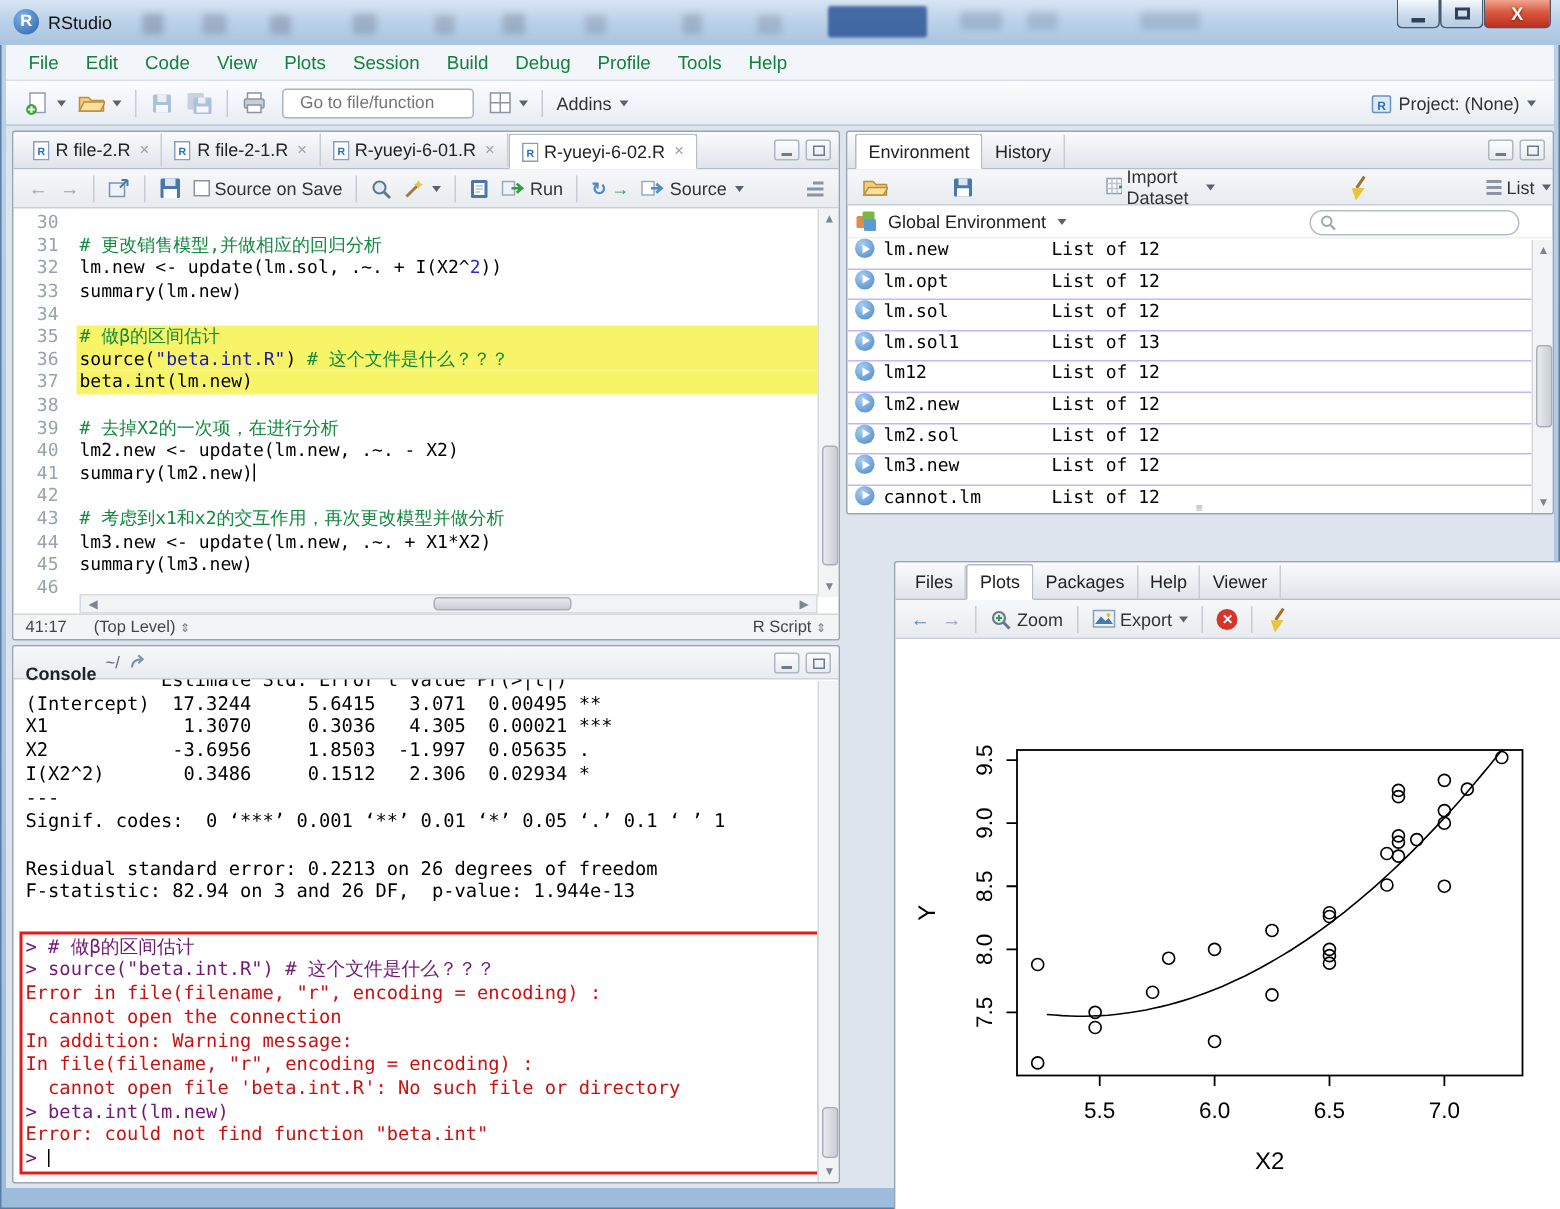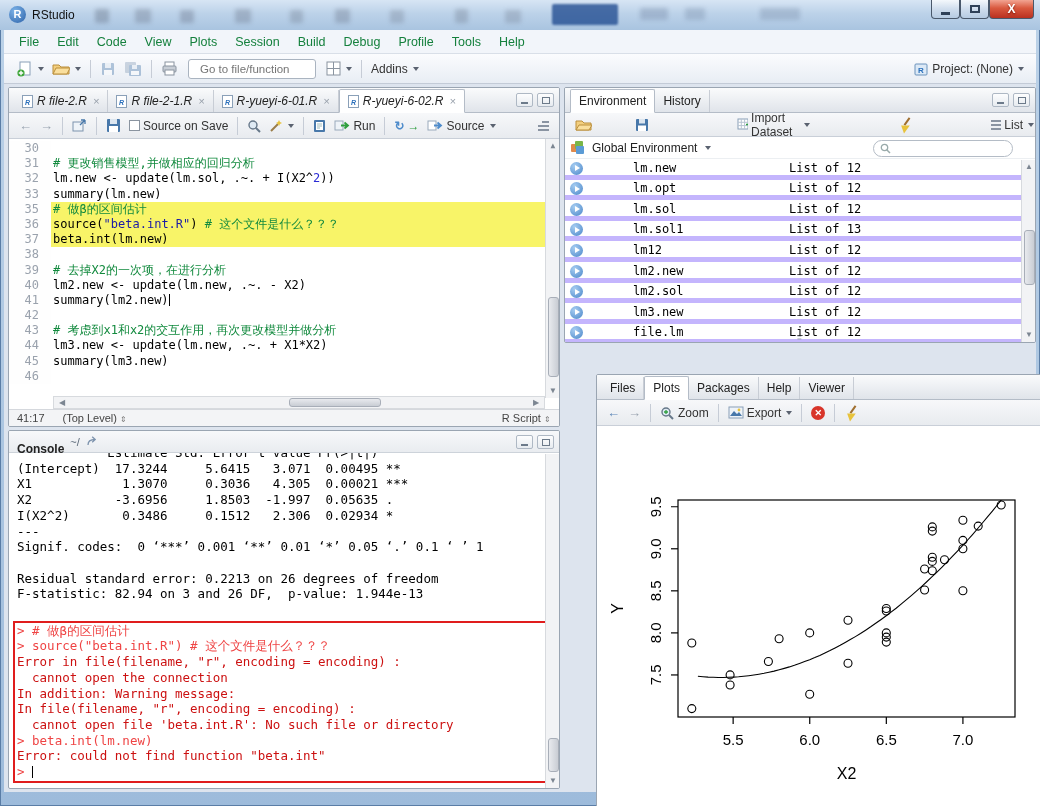--- a/index.html
+++ b/index.html
@@ -86,38 +86,38 @@
   .updown{display:inline-block;width:7px;color:#777;font-size:8px;}
   
   #console-header{height:22px;background:linear-gradient(180deg,#f7f8fa,#e9ecf0);border-bottom:1px solid #cdd3da;
       display:flex;align-items:center;padding:0 8px;gap:6px;position:relative;}
   #console-header b{font-size:12px;color:#222;margin-top:15px;}
   #console-path{font-size:11px;color:#5c6a7a;}
   #console-body{position:relative;height:337px;overflow:hidden;font-family:"DejaVu Sans Mono",monospace;
       font-size:12.5px;padding:0 0 0 8px;}
   .cline{min-height:15.7px;line-height:15.7px;white-space:pre;}
   .cline.out{color:#000;}
-  .cline.in{color:#ef4444;}
+  .cline.in{color:#701a75;}
   .cline.err{color:#cc1111;}
   .cline.clip{margin-top:-8px;}
   .redbox{border:2px solid #e01d1d;margin:3px 12px 0 -4px;padding:0 0 1px 2px;}
   
   .envtoolbar{height:24px;background:linear-gradient(180deg,#f7f8fa,#e8ebef);border-bottom:1px solid #c9cfd8;
       display:flex;align-items:center;padding:0 6px;font-size:12px;color:#333;position:relative;gap:35px;}
   #scope-row{height:22px;display:flex;align-items:center;padding:0 6px;gap:6px;font-size:12px;color:#222;
       border-bottom:1px solid #eceff2;position:relative;}
   .cube{position:relative;width:15px;height:14px;}
   .cube i{position:absolute;width:8px;height:8px;border-radius:1px;}
   .cube .c1{left:0;top:3px;background:#e08a4c;}
   .cube .c2{left:4px;top:0;background:#7ab648;}
   .cube .c3{left:5px;top:5px;background:#5b9bd5;}
   .searchbox{position:absolute;right:22px;top:3px;width:140px;height:17px;border:1px solid #b4bcc6;border-radius:9px;
       background:#fff;display:flex;align-items:center;padding:0 6px;gap:4px;}
   #env-list{height:185px;overflow:hidden;font-family:"DejaVu Sans Mono",monospace;font-size:12px;position:relative;}
-  .erow{display:flex;align-items:flex-end;height:20.6px;border-bottom:5px solid #c4b5fd;padding-left:5px;gap:44px;}
+  .erow{display:flex;align-items:flex-start;height:20.6px;border-bottom:1px solid #c4b5fd;padding-left:5px;}
   .eicon{width:13px;height:13px;border-radius:50%;background:radial-gradient(circle at 35% 30%,#a6cdf2,#4a86c8);
       display:flex;align-items:center;justify-content:center;margin-right:6px;flex:none;}
   .eicon i{width:0;height:0;border-top:3px solid transparent;border-bottom:3px solid transparent;border-left:5px solid #fff;margin-left:1px;}
   .ename{width:112px;color:#000;}
   .eval{color:#000;}
   
   #plot-area{height:392px;background:#fff;position:relative;}
   #plot-svg{font-family:"Liberation Sans",sans-serif;}
   .iconx{width:14px;height:14px;border-radius:50%;background:#d8352a;color:#fff;font-size:9px;font-weight:bold;
       text-align:center;line-height:14px;}
@@ -245,21 +245,21 @@
         </svg>
       <span>Project: (None)</span>
         <span class="dd"></span>
     </span>
   </div>
 
   <div id="workspace">
 
     <section class="pane" id="source-pane">
       <div class="tabbar">
-        <span id="src-tabs" style="display:flex;align-items:flex-end;font-style:italic;">
+        <span id="src-tabs" style="display:flex;align-items:flex-start;">
             <span class="tab">
               <svg width="11" height="13">
                 <rect x="0.5" y="0.5" width="10" height="12" fill="#fff" stroke="#8aa0b8"></rect>
                 <text x="5.5" y="9.5" text-anchor="middle" font-size="7" font-weight="bold" fill="#2a6fbb">R</text>
               </svg>
               <span>R file-2.R</span>
               <span class="tabx">×</span>
             </span>
             <span class="tab">
               <svg width="11" height="13">
@@ -382,20 +382,24 @@
               <span class="ln">31</span>
               <span class="lb"><span class="c-com"># 更改销售模型,并做相应的回归分析</span></span>
             </div>
             <div class="crow">
               <span class="ln">32</span>
               <span class="lb"><span>lm.new &lt;- update(lm.sol, .~. + I(X2^</span><span class="c-num">2</span><span>))</span></span>
             </div>
             <div class="crow">
               <span class="ln">33</span>
               <span class="lb"><span>summary(lm.new)</span></span>
+            </div>
+            <div class="crow">
+              <span class="ln">34</span>
+              <span class="lb"></span>
             </div>
             <div class="crow">
               <span class="ln">35</span>
               <span class="lb hl"><span class="c-com"># 做β的区间估计</span></span>
             </div>
             <div class="crow">
               <span class="ln">36</span>
               <span class="lb hl"><span>source(</span><span class="c-str">"beta.int.R"</span><span>) </span><span class="c-com"># 这个文件是什么？？？</span></span>
             </div>
             <div class="crow">
@@ -640,21 +644,21 @@
             <span class="eicon">
               <i></i>
             </span>
             <span class="ename">lm3.new</span>
             <span class="eval">List of 12</span>
           </div>
           <div class="erow">
             <span class="eicon">
               <i></i>
             </span>
-            <span class="ename">file.lm</span>
+            <span class="ename">cannot.lm</span>
             <span class="eval">List of 12</span>
           </div>
         </div>
       <div class="vscroll" style="top:72px;">
         <span class="sarr" style="top:1px;">▲</span>
         <span class="sthumb" style="top:70px;height:55px;"></span>
         <span class="sarr" style="bottom:1px;">▼</span>
       </div>
       <span class="grip" style="bottom:-1px;">≡</span>
     </section>

